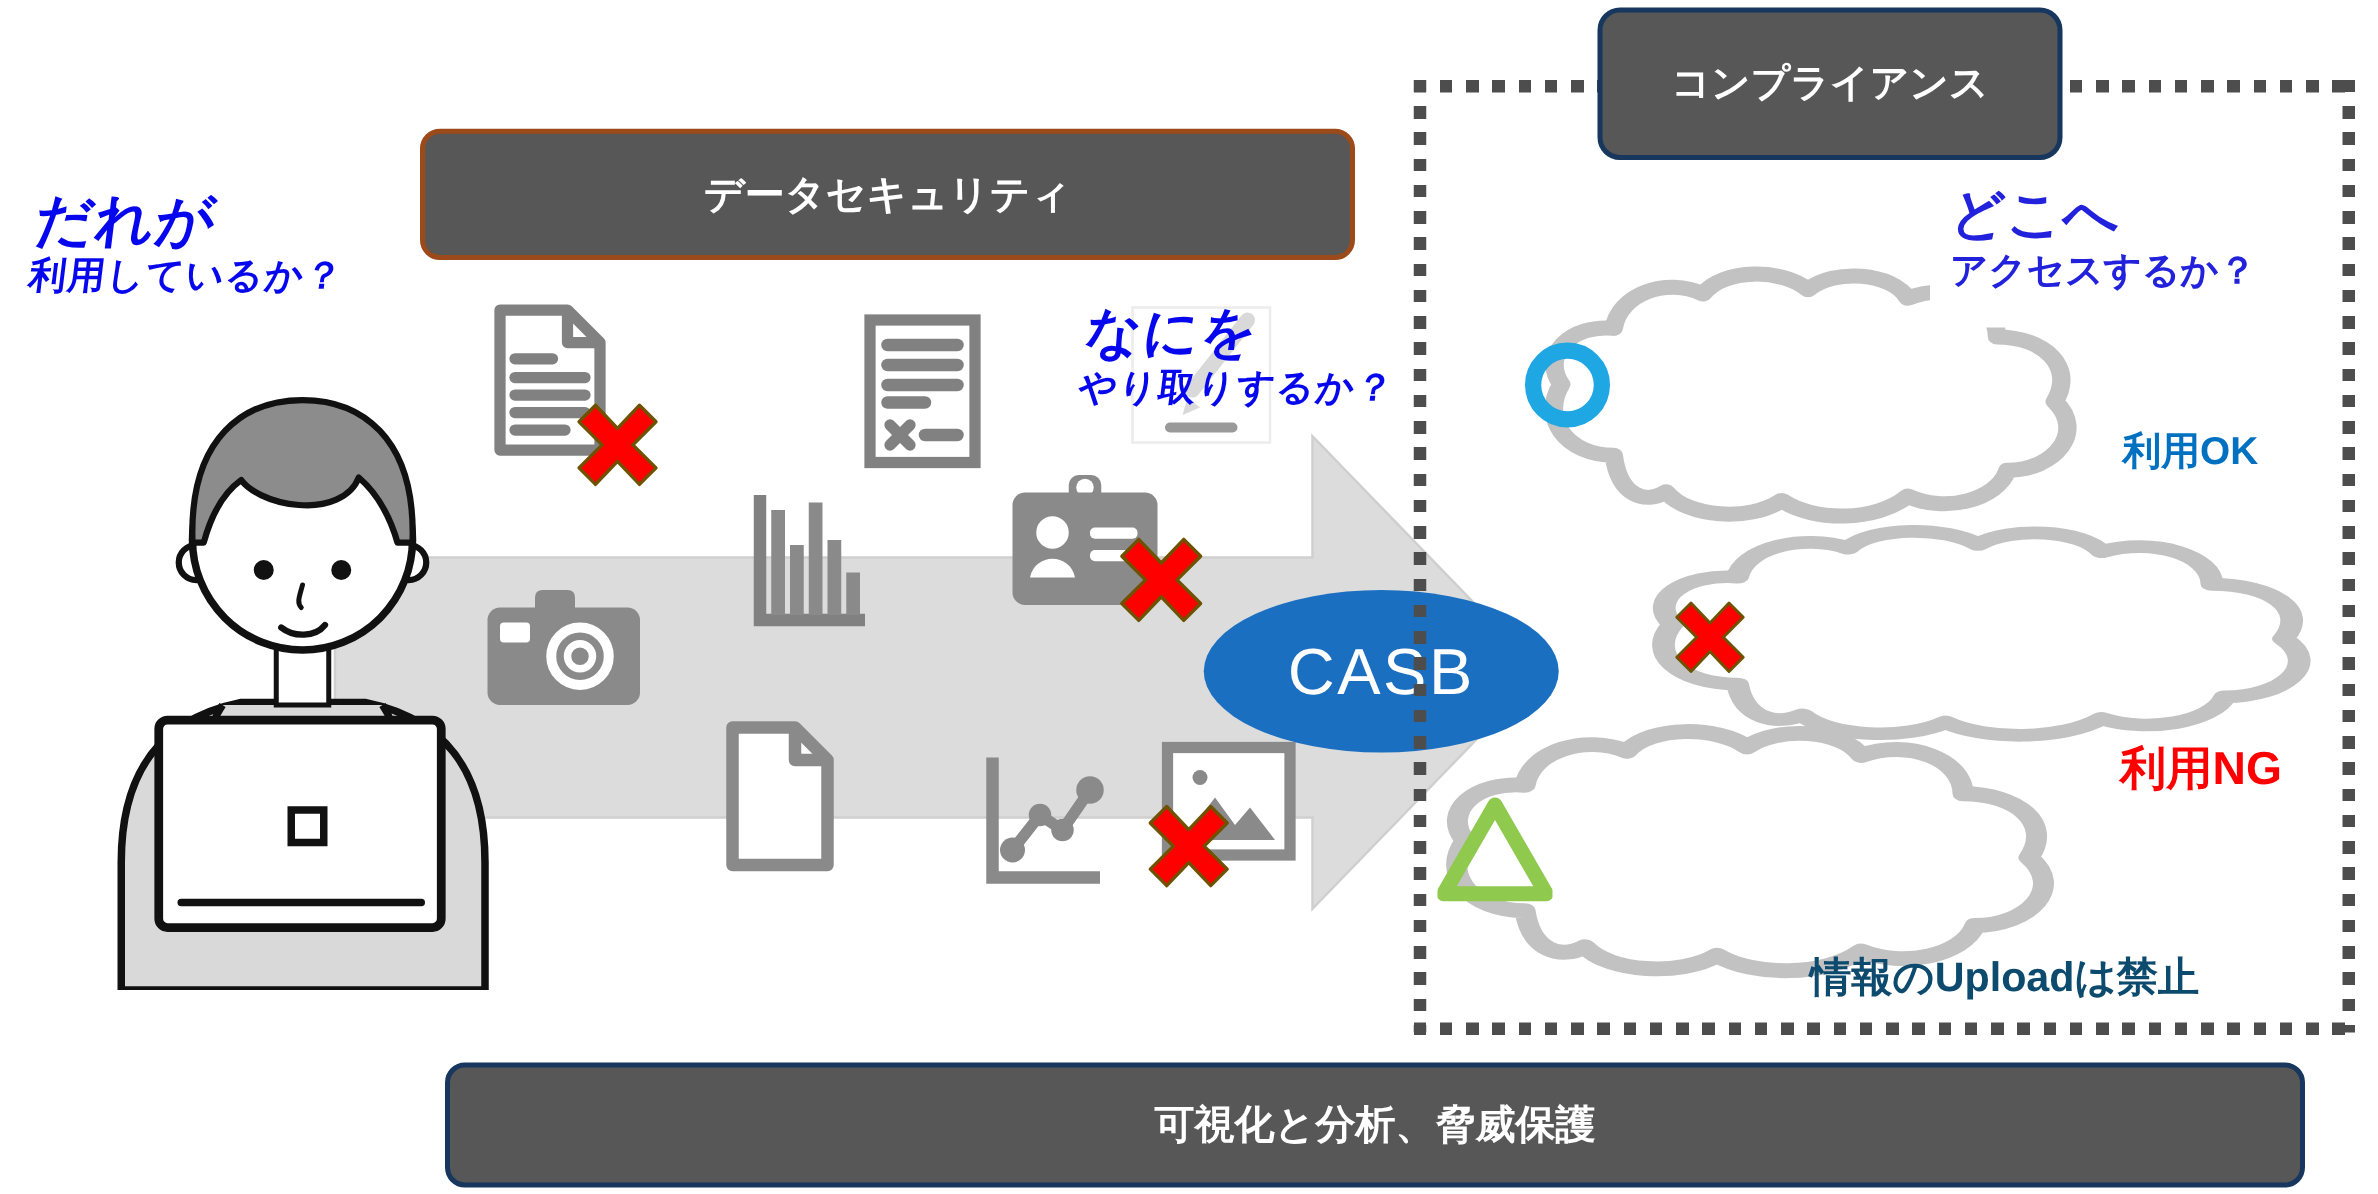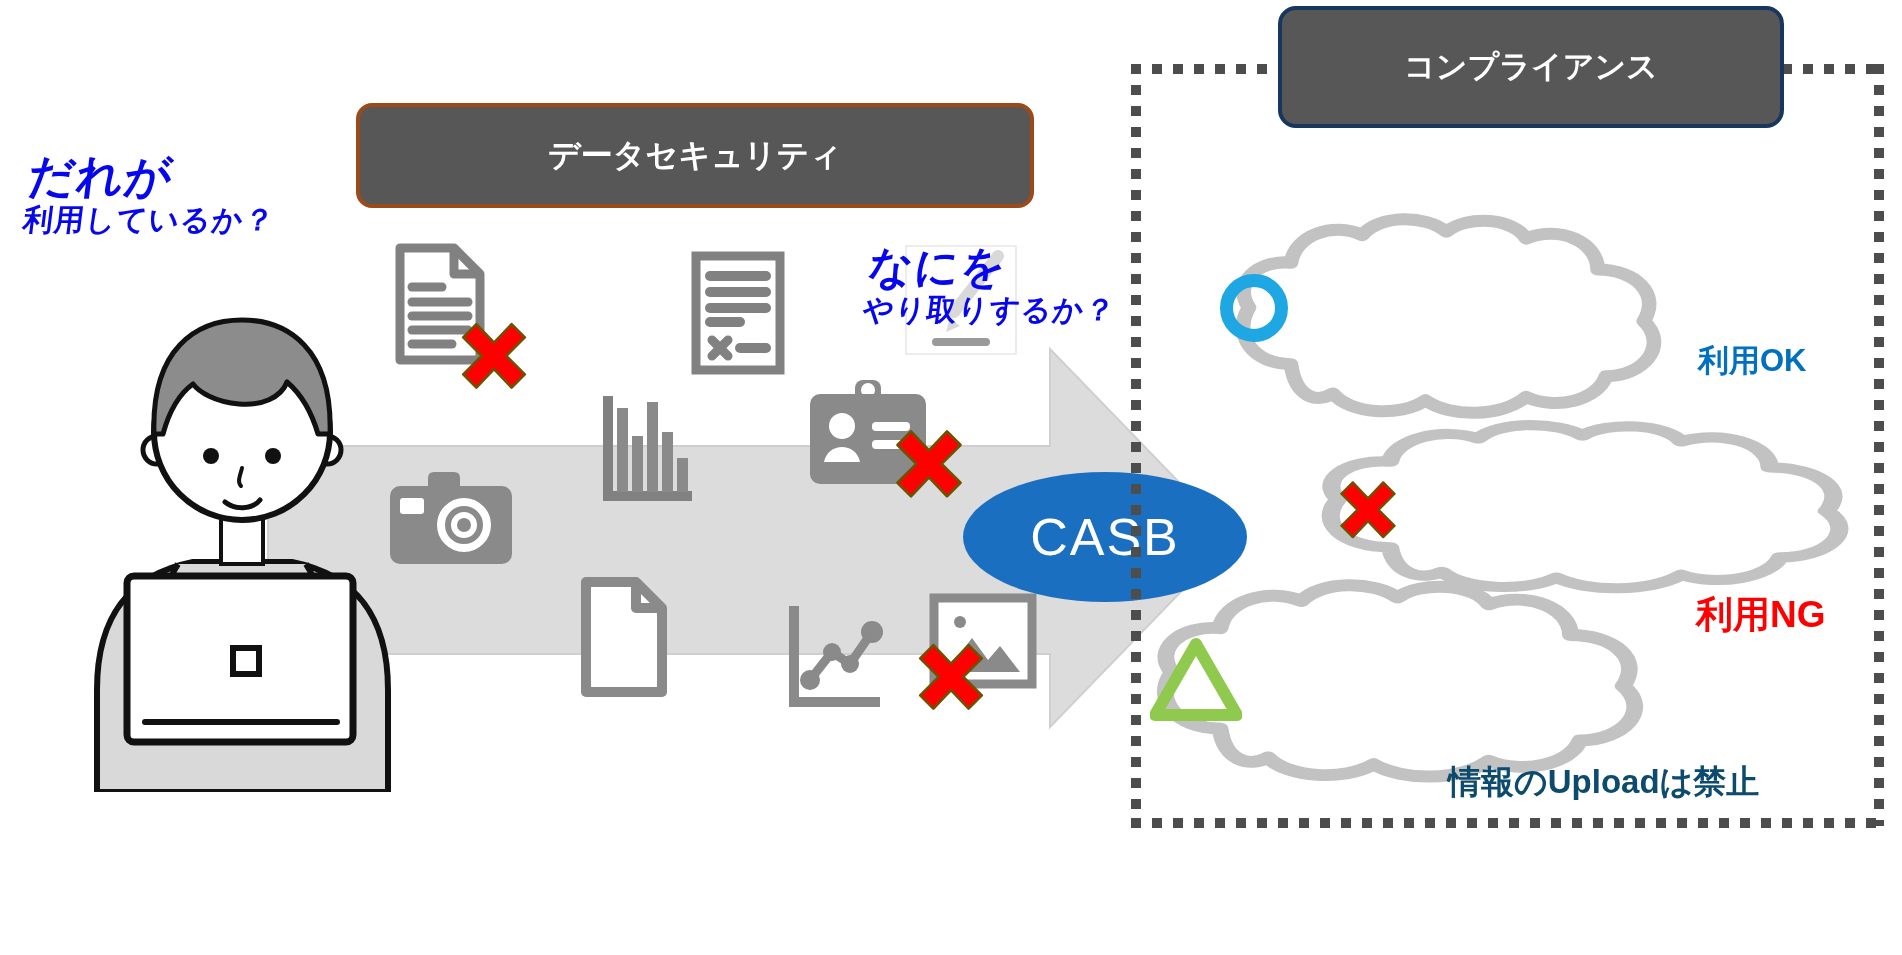--- a/index.html
+++ b/index.html
@@ -153,34 +153,41 @@
   </svg>
 
   <div class="abs" style="left:1220px;top:274px;width:68px;height:68px;border:13px solid #1EA7E2;border-radius:50%;box-sizing:border-box;z-index:3"></div>
   <svg class="xmark" style="left:1330px;top:466px;width:76px;height:86px;z-index:3" viewBox="0 0 100 100">
     <path d="M15,30 L30,15 L50,36 L70,15 L85,30 L64,51 L85,72 L70,87 L50,66 L30,87 L15,72 L36,51 Z" fill="#FF0000" stroke="#6e5200" stroke-width="3" stroke-linejoin="round"></path>
   </svg>
   <svg class="abs" style="left:1150px;top:636px;width:92px;height:86px;z-index:3" viewBox="0 0 92 86">
     <polygon points="46,8 87,79 5,79" fill="none" stroke="#8FC94E" stroke-width="12" stroke-linejoin="round"></polygon>
   </svg>
 
+  <div class="abs" style="left:1544px;top:142px;width:358px;height:120px;background:#fff;z-index:4;padding:6px 0 0 16px;box-sizing:border-box;">
+    <div style="font-size:44px;font-weight:800;color:#2222DD;line-height:1.1;">どこへ</div>
+    <div style="font-size:30px;font-weight:600;color:#2222DD;">アクセスするか？</div>
+  </div>
 
   <div class="abs dotline-h" style="left:1131px;top:64px;width:753px;z-index:5"></div>
   <div class="abs dotline-v" style="left:1131px;top:64px;height:762px;z-index:5"></div>
   <div class="abs dotline-v" style="left:1874px;top:64px;height:762px;z-index:5"></div>
   <div class="abs dotline-h" style="left:1131px;top:818px;width:753px;z-index:5"></div>
 
-  <div class="abs darkbox" style="left:1278px;top:6px;width:506px;height:122px;border:4px solid #17375E;border-radius:18px;z-index:6">
+  <div class="abs darkbox" style="left:1278px;top:6px;width:372px;height:122px;border:4px solid #17375E;border-radius:18px;z-index:6">
     <div style="font-size:31px;font-weight:700;">コンプライアンス</div>
   </div>
 
-  <div class="abs darkbox" style="left:356px;top:103px;width:678px;height:105px;border:4px solid #9C4A1A;border-radius:16px;z-index:6">
+  <div class="abs darkbox" style="left:336px;top:103px;width:748px;height:105px;border:4px solid #9C4A1A;border-radius:16px;z-index:6">
     <div style="font-size:32px;font-weight:700;">データセキュリティ</div>
   </div>
 
+  <div class="abs darkbox" style="left:356px;top:850px;width:1488px;height:100px;border:4px solid #17375E;border-radius:16px;z-index:6">
+    <div style="font-size:32px;font-weight:700;">可視化と分析、脅威保護</div>
+  </div>
 
   <div class="abs skew" style="left:26px;top:152px;z-index:6;white-space:nowrap;">
     <div class="blue-big">だれが</div>
     <div class="blue-sub">利用しているか？</div>
   </div>
 
   <div class="abs skew" style="left:866px;top:244px;z-index:6;white-space:nowrap;">
     <div class="blue-big" style="font-size:44px;">なにを</div>
     <div class="blue-sub">やり取りするか？</div>
   </div>

